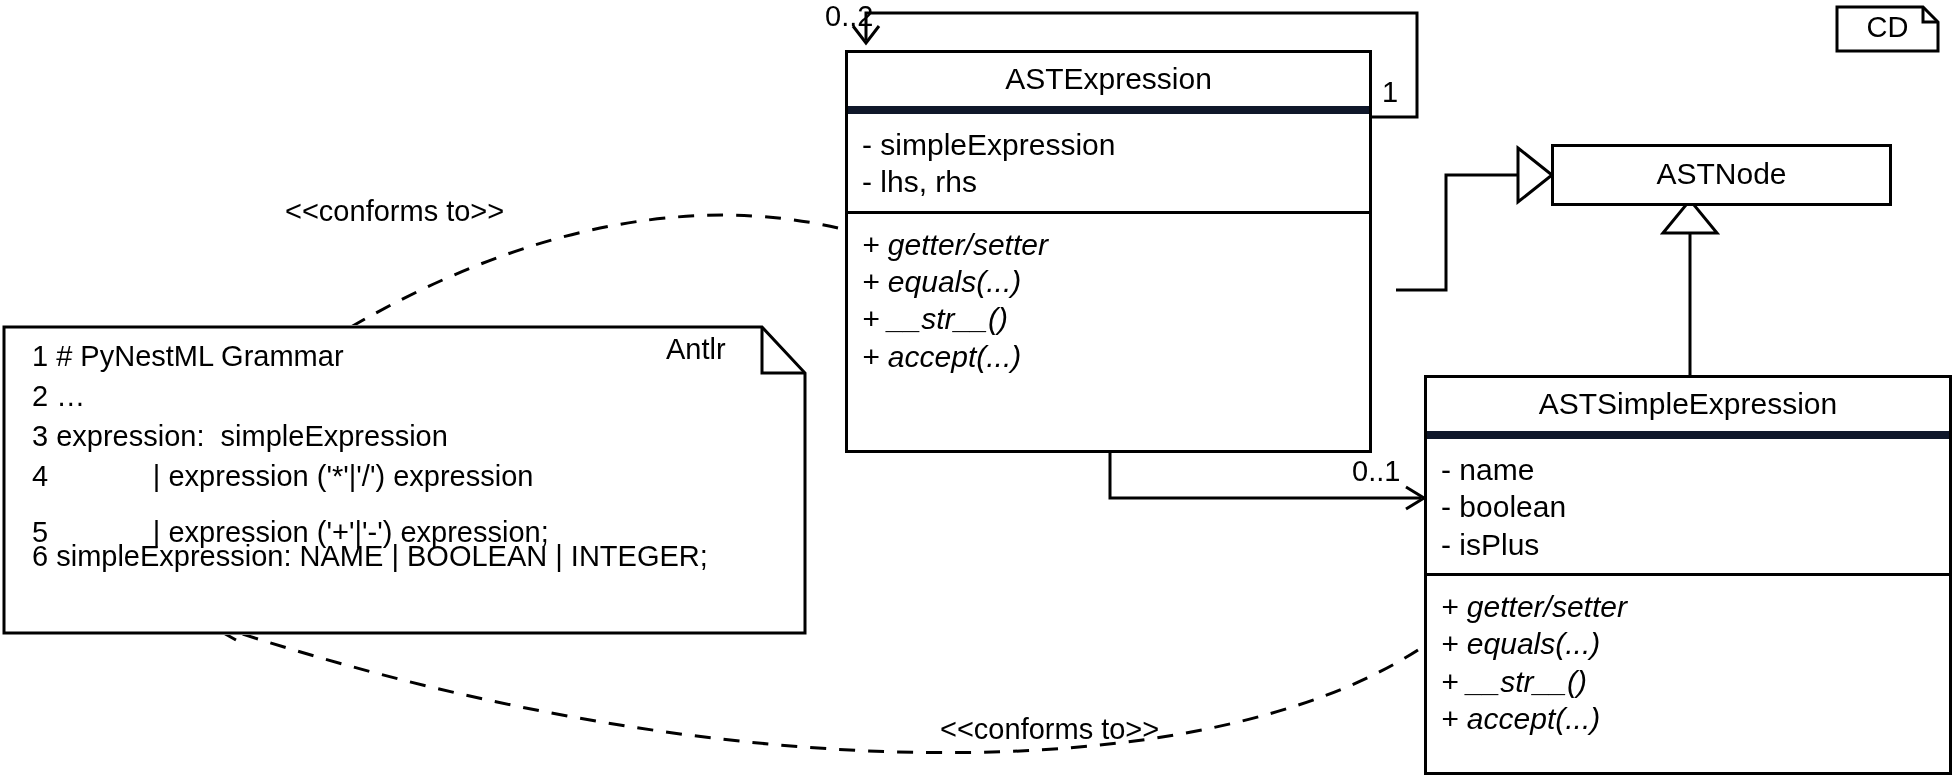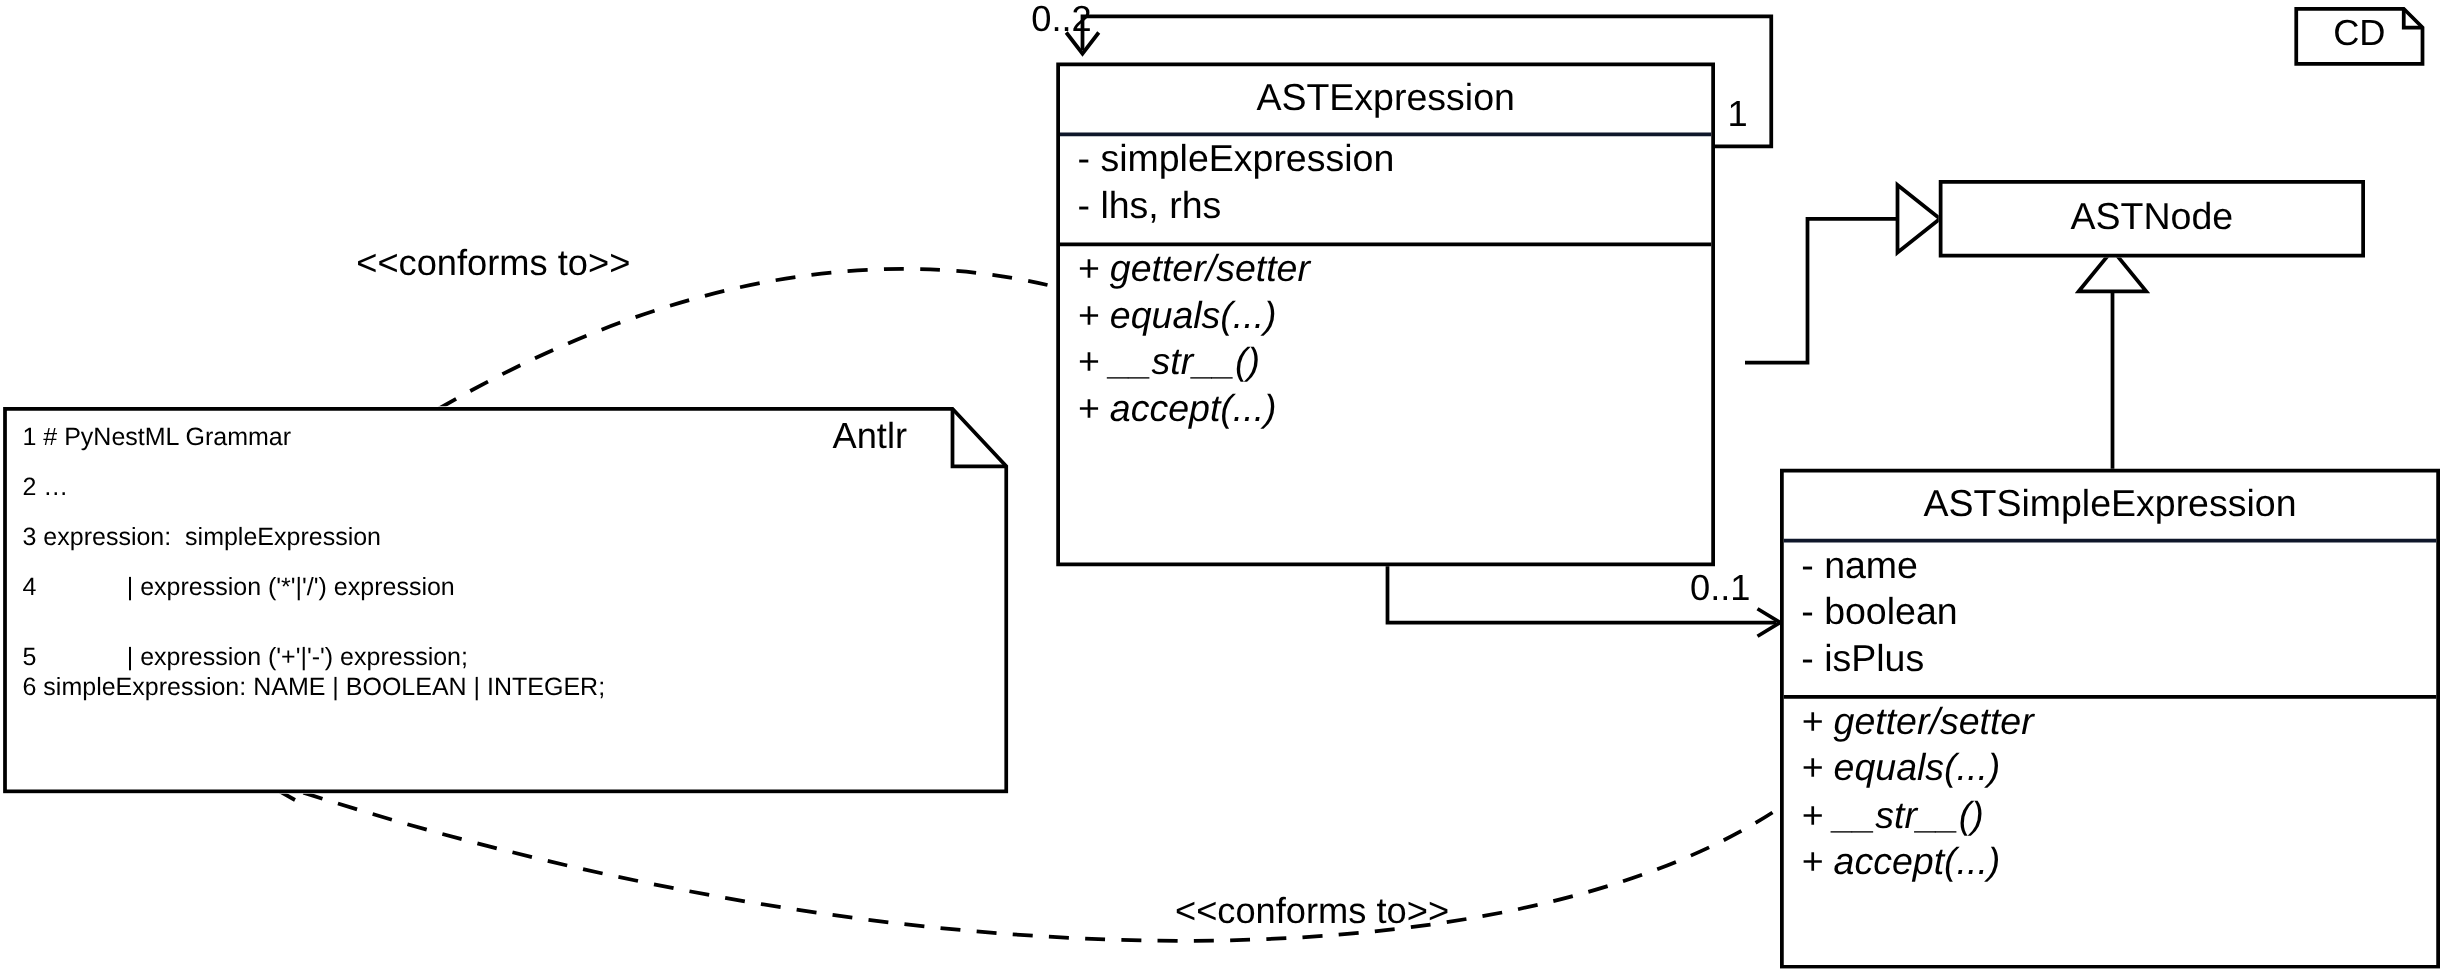--- a/index.html
+++ b/index.html
@@ -31,25 +31,25 @@
     position: absolute;
     box-sizing: border-box;
     border: 3px solid #000;
     background: #ffffff;
   }
   .uml-name {
     text-align: center;
     font-size: 30px;
     line-height: 1.0;
     padding: 11px 8px 12px 8px;
-    border-bottom: 3px solid #0f172a;
+    border-bottom: 8px solid #0f172a;
     white-space: nowrap;
   }
   .uml-compartment {
-    padding: 0 0 10px 0;
+    padding: 12px 0 10px 0;
     border-bottom: 3px solid #000;
   }
   .uml-compartment.last {
     border-bottom: none;
     font-style: italic;
   }
   .uml-feature {
     font-size: 30px;
     line-height: 1.245;
     padding: 0 10px 0 14px;
@@ -61,23 +61,23 @@
     box-sizing: border-box;
     background: #ffffff;
   }
   .note-body {
     position: absolute;
     left: 0; top: 0;
     width: 100%; height: 100%;
   }
   .note-code {
     position: absolute;
-    left: 16px;
+    left: 30px;
     top: 12px;
-    font-size: 20px;
+    font-size: 29px;
     line-height: 1.355;
     white-space: pre;
   }
   .note-tag {
     position: absolute;
     font-size: 29px;
     white-space: nowrap;
   }
   
   .cd-badge {

